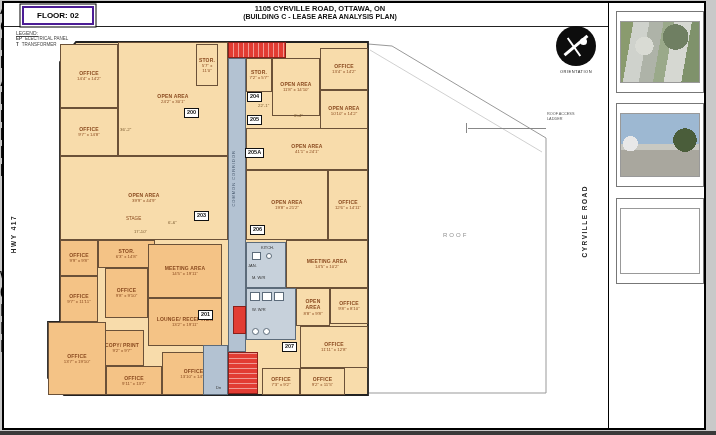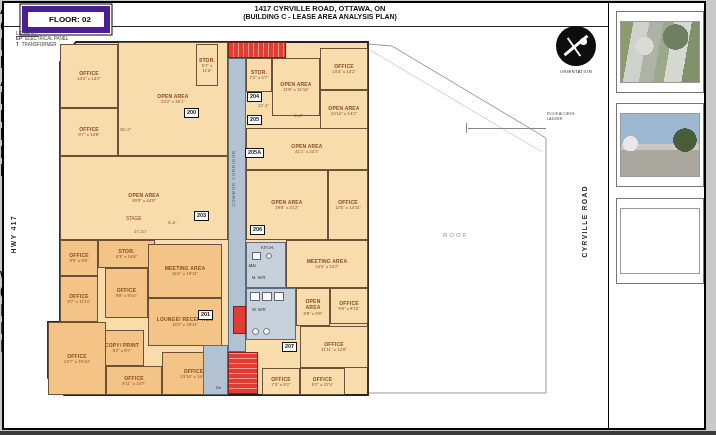--- a/index.html
+++ b/index.html
@@ -4,23 +4,23 @@
 <style>
   html,body{margin:0;padding:0;background:#c9c9c9;}
   .canvas{position:relative;width:716px;height:435px;background:#c9c9c9;overflow:hidden;
           font-family:"Liberation Sans",sans-serif;}
   .sheet{position:absolute;left:2px;top:1px;width:704px;height:429px;background:#fff;
          border:2px solid #000;box-sizing:border-box;}
   .bottom-band{position:absolute;left:0;top:431px;width:716px;height:4px;background:#3a3a3a;}
   .divider-v{position:absolute;left:608px;top:1px;width:1px;height:429px;background:#000;}
   .header-line{position:absolute;left:4px;top:26px;width:604px;height:1px;background:#222;}
 
-  .floor-badge{position:absolute;left:22px;top:6px;width:68px;height:15px;border:6px solid #4c1d95;
+  .floor-badge{position:absolute;left:22px;top:6px;width:68px;height:15px;border:2px solid #4c1d95;
     box-shadow:0 0 0 1.5px #fff,0 0 0 2.5px #000;display:flex;align-items:center;justify-content:center;
-    font-size:8px;font-weight:bold;background:#fff;padding-left:8px;}
+    font-size:8px;font-weight:bold;background:#fff;}
   .title-wrap{position:absolute;left:100px;top:4px;width:440px;text-align:center;}
   .title-1{font-size:7.5px;font-weight:bold;color:#111;}
   .title-2{font-size:7px;font-weight:bold;color:#111;}
 
   .legend{position:absolute;left:16px;top:30px;color:#444;}
   .legend-title{font-size:5px;text-decoration:underline;}
   .legend-row{font-size:4.5px;line-height:1.4;}
   .legend-row b{font-weight:bold;margin-right:3px;}
 
   svg.plansvg{position:absolute;left:0;top:0;z-index:1;}
@@ -115,21 +115,21 @@
 </head>
 <body>
 
 <div class="canvas">
   <div class="sheet"></div>
   <div class="header-line"></div>
   <div class="divider-v"></div>
 
   <div class="floor-badge">FLOOR: 02</div>
   <div class="title-wrap">
-    <div class="title-1">1417 CYRVILLE ROAD, OTTAWA, ON</div>
+    <div class="title-1">1105 CYRVILLE ROAD, OTTAWA, ON</div>
     <div class="title-2">(BUILDING C - LEASE AREA ANALYSIS PLAN)</div>
   </div>
 
   <div class="legend">
     <div class="legend-title">LEGEND:</div>
     <div class="legend-row"><b>EP</b><span>ELECTRICAL PANEL</span></div>
     <div class="legend-row"><b>T</b><span>TRANSFORMER</span></div>
   </div>
 
   <svg class="plansvg" width="716" height="435" viewBox="0 0 716 435">

